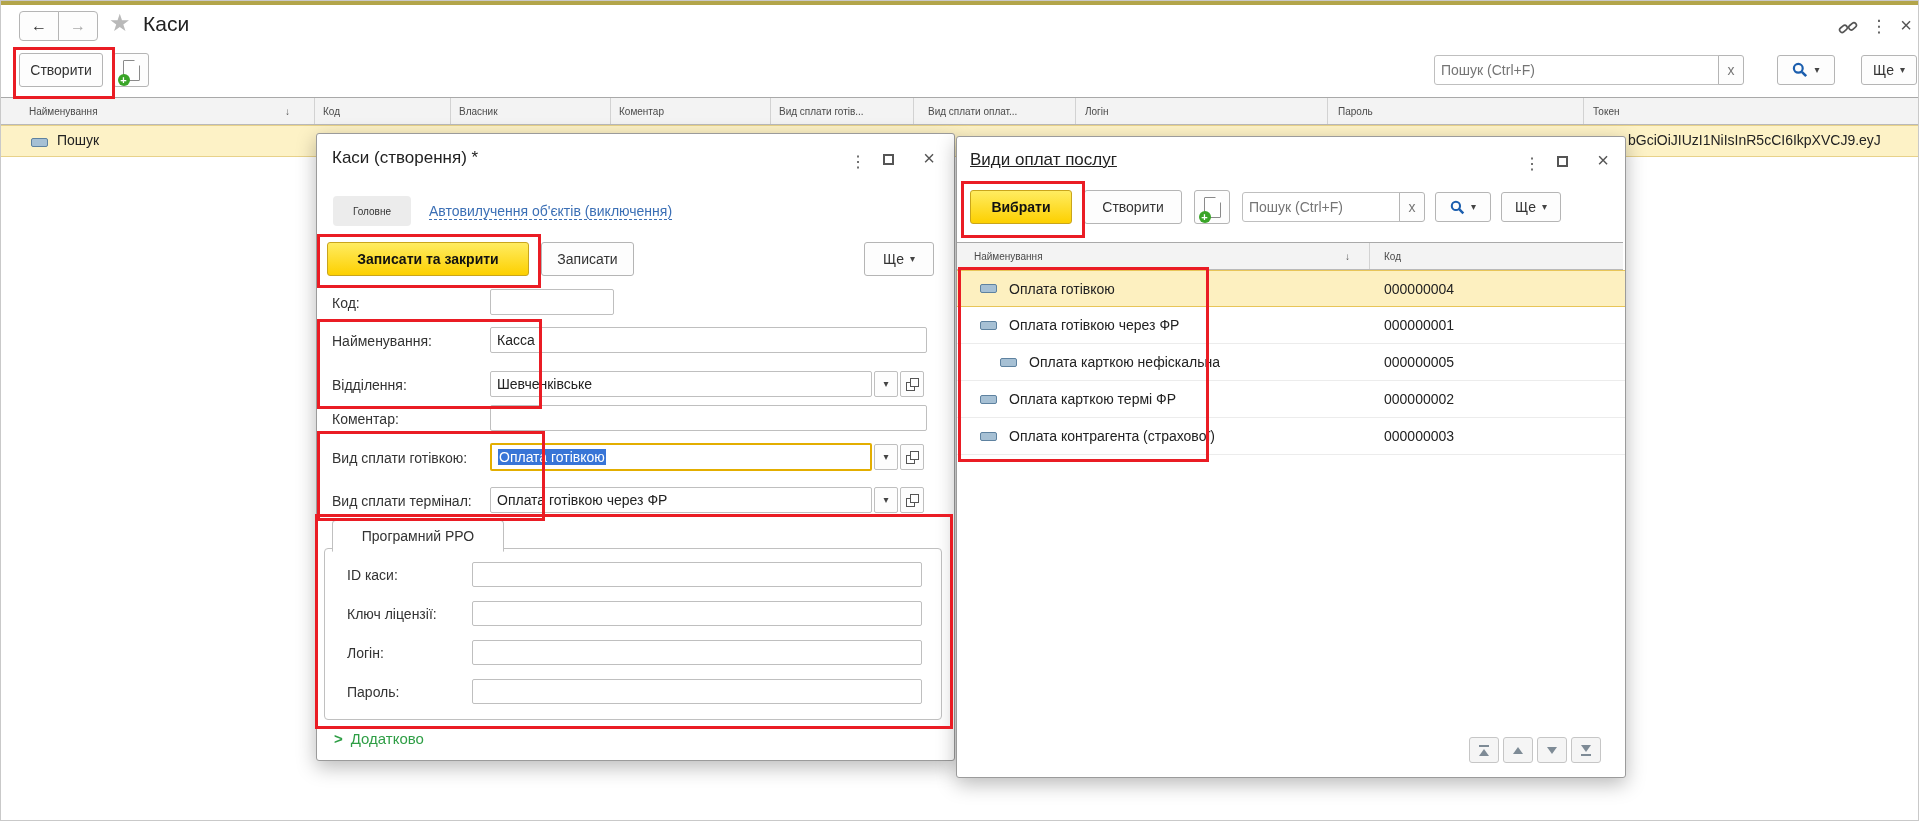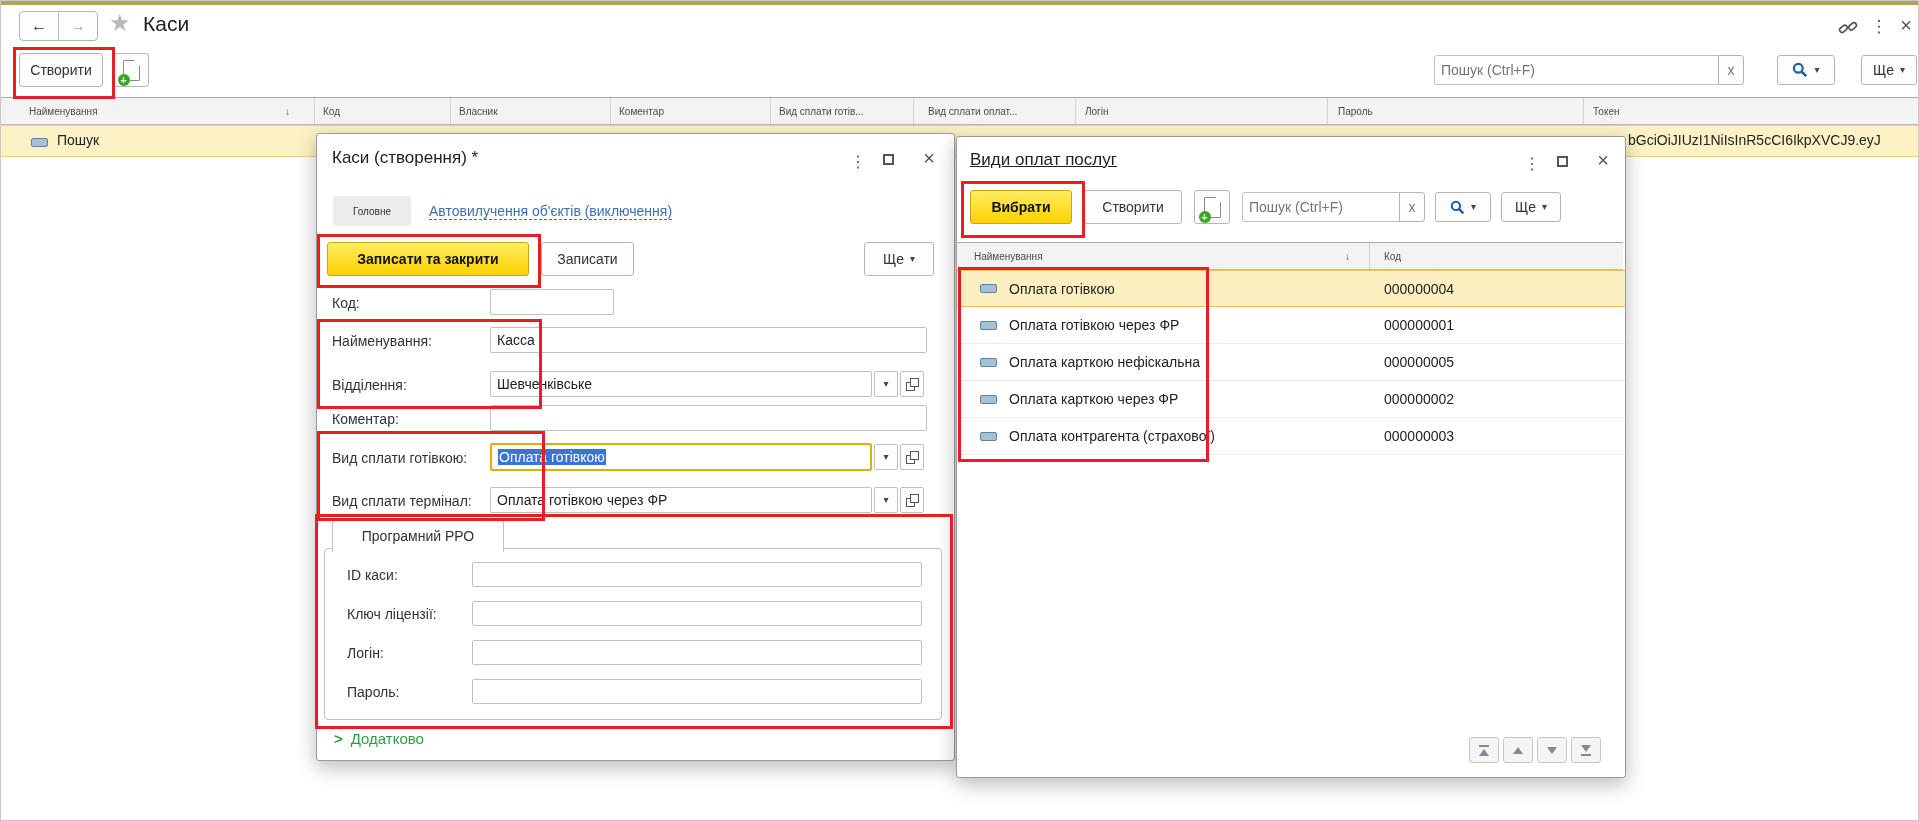--- a/index.html
+++ b/index.html
@@ -283,28 +283,28 @@
     <div class="prow" style="top:133px;height:37px;background:#fdf0c0;border-top:1px solid #e8c558;border-bottom:1px solid #e8c558;">
       <span class="pill" style="margin-left:23px;"></span>
       <span style="margin-left:12px;">Оплата готівкою</span>
       <span class="code-cell">000000004</span>
     </div>
     <div class="prow" style="top:170px;height:37px;">
       <span class="pill" style="margin-left:23px;"></span>
       <span style="margin-left:12px;">Оплата готівкою через ФР</span>
       <span class="code-cell">000000001</span>
     </div>
-    <div class="prow" style="top:207px;height:37px;">
+    <div class="prow" style="top:207px;height:37px;padding-left:20px;">
       <span class="pill" style="margin-left:23px;"></span>
       <span style="margin-left:12px;">Оплата карткою нефіскальна</span>
       <span class="code-cell">000000005</span>
     </div>
     <div class="prow" style="top:244px;height:37px;">
       <span class="pill" style="margin-left:23px;"></span>
-      <span style="margin-left:12px;">Оплата карткою через ФР</span>
+      <span style="margin-left:12px;">Оплата карткою термі ФР</span>
       <span class="code-cell">000000002</span>
     </div>
     <div class="prow" style="top:281px;height:37px;">
       <span class="pill" style="margin-left:23px;"></span>
       <span style="margin-left:12px;">Оплата контрагента (страхової)</span>
       <span class="code-cell">000000003</span>
     </div>
 
     <div class="abs sortbtn" style="left:512px;top:600px;width:30px;height:26px;">
       <span class="tbar"></span>

